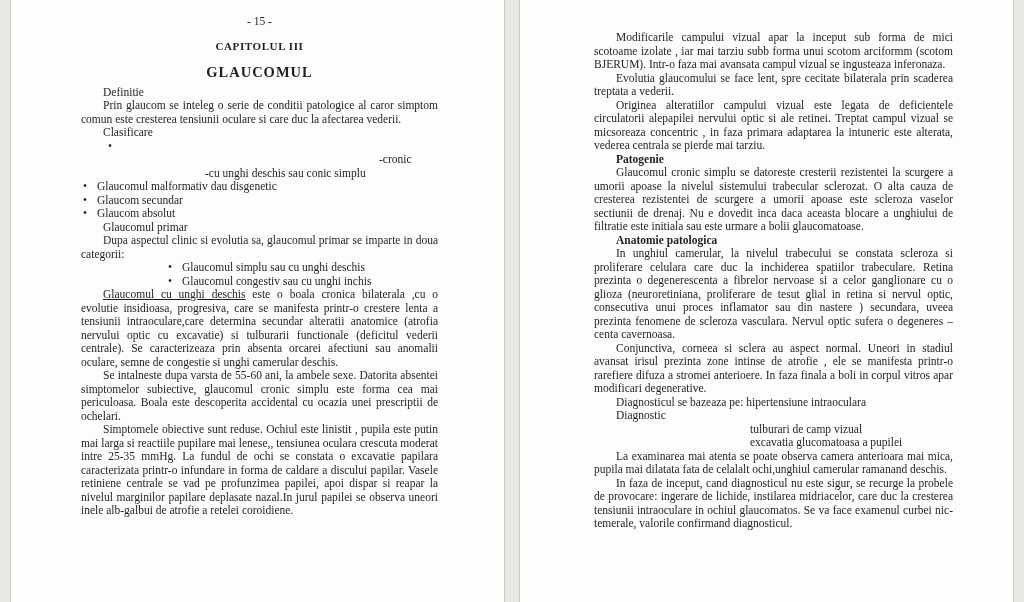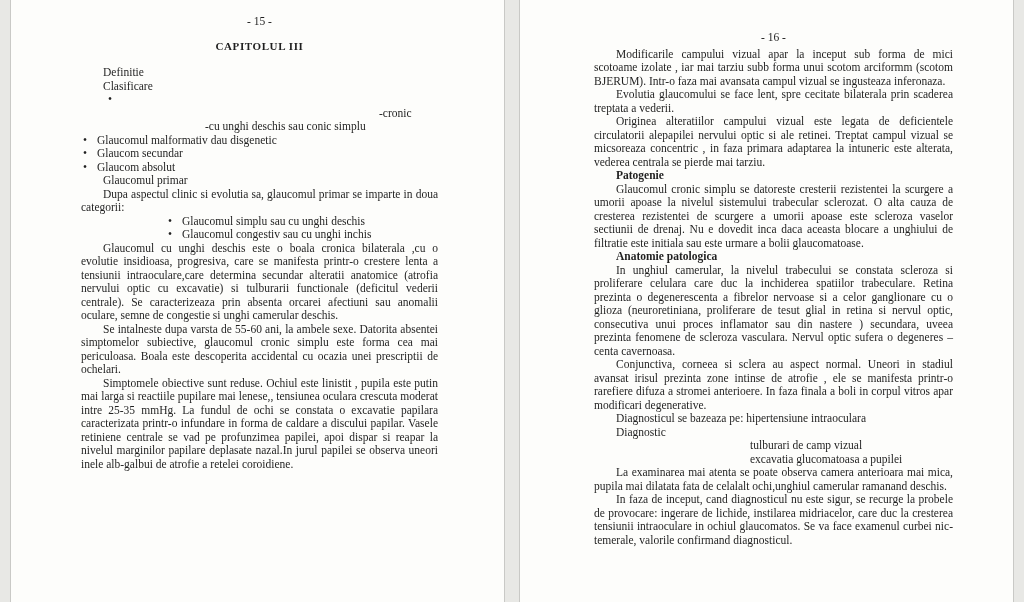--- a/index.html
+++ b/index.html
@@ -23,42 +23,44 @@
   }
   .page-left{padding:15px 66px 0 70px;}
   .page-right{padding:31px 60px 0 74px;}
   .pnum{text-align:center;margin-bottom:11px;}
   .title{text-align:center;font-weight:bold;font-size:11px;letter-spacing:0.6px;margin-bottom:13px;}
   .subtitle{text-align:center;font-weight:bold;font-size:14.5px;letter-spacing:1px;margin-bottom:6px;}
   p{margin:0;}
   .ind{text-indent:22px;}
   .just{text-align:justify;}
   .bold{font-weight:bold;}
-  .ul{}
+  .ul{text-decoration:underline;}
   .brow{display:flex;}
   .brow .bullet{flex:0 0 14px;text-align:left;}
   .b1{margin-left:27px;}
   .b0{margin-left:2px;}
   .b2{margin-left:87px;}
   .dash-cronic{margin-left:298px;}
   .dash-deschis{margin-left:124px;}
   .diag-item{margin-left:156px;}
   .gap12{margin-top:0;}
 </style>
 </head>
 <body>
 
 <div class="canvas">
   <div class="gutter g-left"></div>
 
   <div class="page page-left">
     <div class="pnum">- 15 -</div>
     <div class="title">CAPITOLUL III</div>
+    <div class="subtitle">GLAUCOMUL</div>
 
     <p class="ind">Definitie</p>
+    <p class="just" style="text-indent:22px;">Prin glaucom se inteleg o serie de conditii patologice al caror simptom comun este cresterea  tensiunii oculare si care duc la afectarea  vederii.</p>
     <p class="ind">Clasificare</p>
 
     <div class="brow b1">
       <span class="bullet">•</span>
     </div>
     <div class="dash-cronic">-cronic</div>
     <div class="dash-deschis">-cu unghi deschis sau conic simplu</div>
 
     <div class="brow b0">
       <span class="bullet">•</span>
@@ -86,21 +88,20 @@
     </div>
 
     <p class="just ind"><span class="ul">Glaucomul cu unghi deschis</span><span> este o boala   cronica bilaterala ,cu o evolutie insidioasa, progresiva, care se manifesta printr-o crestere lenta a tensiunii  intraoculare,care determina secundar alteratii anatomice (atrofia nervului optic cu excavatie) si tulburarii functionale (deficitul vederii centrale). Se caracterizeaza prin absenta orcarei afectiuni sau anomalii oculare, semne de congestie si unghi camerular deschis.</span></p>
     <p class="just ind">Se intalneste dupa   varsta de 55-60 ani, la ambele sexe. Datorita absentei simptomelor subiective, glaucomul cronic simplu este forma cea mai periculoasa. Boala este descoperita accidental cu ocazia unei prescriptii de ochelari.</p>
     <p class="just ind">Simptomele obiective sunt reduse. Ochiul este linistit , pupila este putin mai larga si reactiile pupilare mai lenese,, tensiunea oculara crescuta moderat intre 25-35 mmHg. La fundul de ochi se constata o excavatie papilara caracterizata printr-o infundare in forma de caldare a discului papilar. Vasele retiniene centrale se vad pe profunzimea papilei, apoi dispar si reapar la nivelul marginilor papilare  deplasate nazal.In jurul papilei se observa uneori inele alb-galbui de atrofie a retelei coroidiene.</p>
   </div>
 
   <div class="gutter g-mid"></div>
 
   <div class="page page-right">
-    <div class="pnum" style="margin-bottom:3px;">- 16 -</div>
 
     <p class="just ind">Modificarile campului vizual apar la inceput sub forma de mici scotoame izolate , iar mai tarziu subb forma unui scotom arciformm (scotom BJERUM). Intr-o faza mai avansata  campul vizual se ingusteaza inferonaza.</p>
     <p class="just ind">Evolutia glaucomului se face lent, spre cecitate bilaterala prin scaderea treptata a vederii.</p>
     <p class="just ind">Originea alteratiilor campului vizual este legata de deficientele circulatorii alepapilei nervului optic si ale retinei. Treptat campul vizual se micsoreaza concentric , in faza primara adaptarea la intuneric este alterata, vederea centrala se pierde mai tarziu.</p>
 
     <p class="ind bold">Patogenie</p>
     <p class="just ind">Glaucomul cronic simplu se datoreste cresterii rezistentei la scurgere a umorii apoase la nivelul sistemului trabecular sclerozat.  O alta cauza de cresterea rezistentei de scurgere a umorii apoase este scleroza vaselor sectiunii de drenaj. Nu e dovedit inca daca aceasta blocare a unghiului de filtratie este initiala sau este urmare a bolii glaucomatoase.</p>
 
     <p class="ind bold">Anatomie  patologica</p>
     <p class="just ind">In unghiul camerular, la nivelul trabecului se constata scleroza si proliferare celulara care duc la inchiderea spatiilor trabeculare. Retina prezinta o degenerescenta a fibrelor nervoase si a celor ganglionare cu o glioza (neuroretiniana, proliferare de tesut glial in retina si nervul optic, consecutiva unui proces inflamator sau din nastere ) secundara, uveea prezinta fenomene de scleroza vasculara. Nervul optic sufera o degeneres – centa cavernoasa.</p>

